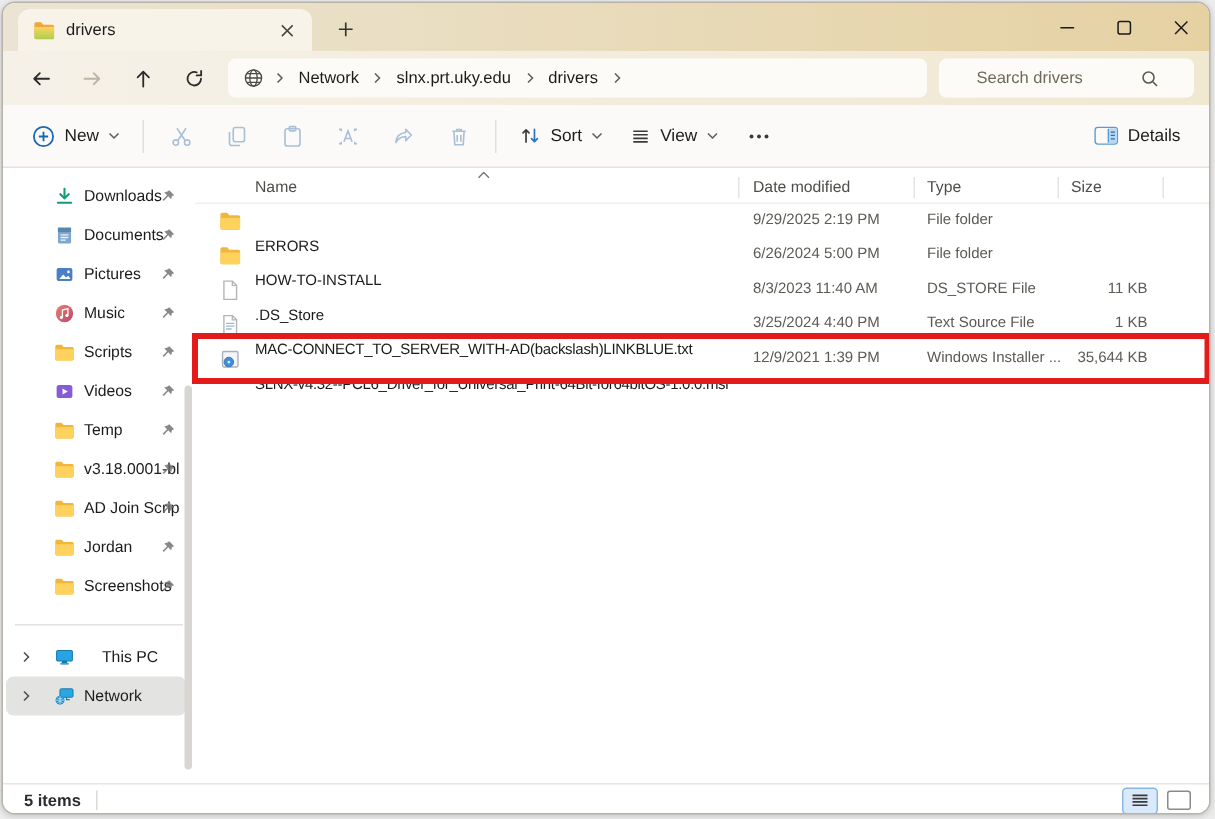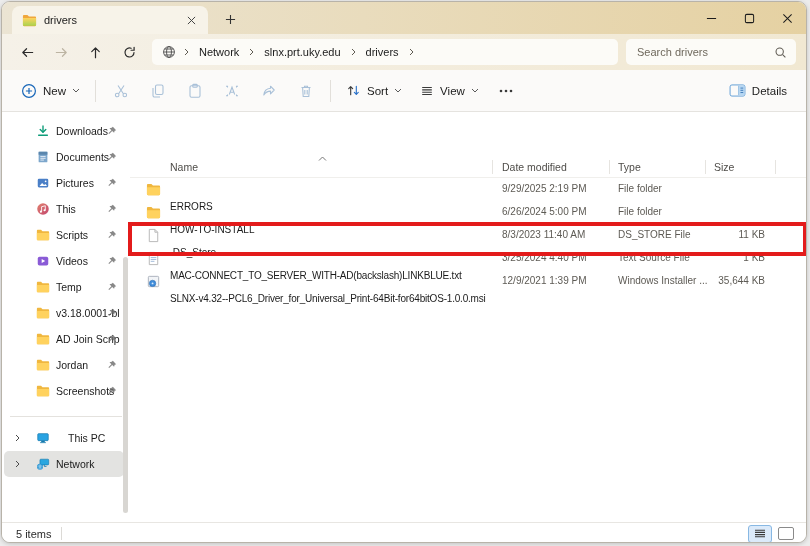--- a/index.html
+++ b/index.html
@@ -13,21 +13,21 @@
   .tab-close { margin-left:auto; width:17px; height:17px; display:flex; align-items:center; justify-content:center; border-radius:3px; }
   .newtab { width:26px; height:26px; margin:0 0 2px 9px; display:flex; align-items:center; justify-content:center; border-radius:4px; }
   .win-controls { position:absolute; right:0; top:0; height:32px; display:flex; }
   .wc-btn { width:38px; height:32px; display:flex; align-items:center; justify-content:center; }
 
   
   .addressbar { height:36px; background:linear-gradient(90deg,#f5f1e8,#f1e8d2); display:flex; align-items:center; padding:0 10px 0 8px; }
   .nav-btn { width:34px; height:28px; display:flex; align-items:center; justify-content:center; border-radius:4px; flex:none; }
   .breadcrumb { height:26px; flex:1; margin-left:6px; background:#fcfbf7; border-radius:5px; display:flex; align-items:center; padding:0 10px; gap:8px; font-size:11px; color:#1b1b1b; min-width:0; }
   .crumb { padding:2px 2px; border-radius:3px; white-space:nowrap; }
-  .searchbox { width:170px; height:26px; margin-left:8px; background:#fcfbf7; border-radius:5px; display:flex; align-items:center; padding:0 9px; flex:none; }
+  .searchbox { width:170px; height:26px; margin-left:8px; background:#fcfbf7; border-radius:5px; display:flex; align-items:center; padding:0 23px; flex:none; }
   .searchbox input { border:0; outline:0; background:transparent; flex:1; font:inherit; font-size:11px; color:#3c3a34; min-width:0; }
   .searchbox input::placeholder { color:#6f695d; }
 
   
   .toolbar { height:42px; background:#fbfaf9; border-bottom:1px solid #e5e3df; display:flex; align-items:center; padding:0 10px; }
   .tb-btn { display:flex; align-items:center; gap:6px; padding:0 9px; height:30px; border-radius:5px; font-size:11.5px; color:#1b1b1b; }
   .tb-icon-btn { width:37px; height:30px; display:flex; align-items:center; justify-content:center; border-radius:5px; }
   .tb-sep { width:1px; height:22px; background:#e2dfda; margin:0 6px; flex:none; }
   .tb-right { margin-left:auto; display:flex; align-items:center; }
 
@@ -37,39 +37,39 @@
   .sidebar { width:128px; padding-top:6px; position:relative; font-size:10.5px; color:#1b1b1b; flex:none; }
   .side-item { height:26px; margin:0 6px 0 2px; padding-left:30px; display:flex; align-items:center; gap:7px; border-radius:5px; position:relative; }
   .side-item.selected { background:#e3e3e1; }
   .side-label { overflow:hidden; white-space:nowrap; max-width:68px; }
   .pin { position:absolute; right:7px; top:8px; opacity:.8; }
   .tree-chev { position:absolute; left:11px; top:9px; display:flex; }
   .side-divider { border-top:1px solid #e4e2de; margin:12px 8px 8px 8px; }
   .side-scrollbar { position:absolute; right:2px; top:145px; width:5px; height:256px; background:#d8d6d2; border-radius:3px; }
 
   .filelist { flex:1; position:relative; font-size:10px; color:#1b1b1b; padding-top:2px; min-width:0; }
-  .fl-header { position:relative; height:22px; font-size:10.5px; color:#4f4d49; border-bottom:1px solid #f0efec;margin-top:42px; }
+  .fl-header { position:relative; height:22px; font-size:10.5px; color:#4f4d49; border-bottom:1px solid #f0efec; }
   .hc { position:absolute; top:5px; }
   .hc-name { left:40px; } .hc-date { left:372px; } .hc-type { left:488px; } .hc-size { left:584px; }
   .col-div { position:absolute; top:4px; width:1px; height:14px; background:#e6e4e0; }
   .cd1 { left:362px; } .cd2 { left:479px; } .cd3 { left:575px; } .cd4 { left:645px; }
   .sort-caret { position:absolute; left:188px; top:0; }
   .fl-row { position:relative; height:23px; }
   .fr-icon { position:absolute; left:16px; top:4px; }
   .fr-name { position:absolute; left:40px; top:5px; white-space:nowrap;margin-top:18px; }
   .fr-name.tight { letter-spacing:-0.2px; }
   .fr-date { position:absolute; left:372px; top:5px; color:#5d5a54; }
   .fr-type { position:absolute; left:488px; top:5px; color:#5d5a54; }
   .fr-size { position:absolute; left:540px; top:5px; width:95px; text-align:right; color:#5d5a54; }
 
   
   .annotation-box { position:absolute; left:126px; top:220px; width:679px; height:34px; border:4px solid #e31b1b; z-index:40; pointer-events:none; }
 
   
-  .statusbar { height:22px; border-top:1px solid #e8e6e2; display:flex; align-items:center; padding:0 12px 0 14px; font-size:11px; color:#2b2b2b; background:#fff; }
+  .statusbar { height:22px; border-top:1px solid #e8e6e2; display:flex; align-items:center; padding:0 12px 0 14px; font-size:11px; color:#2b2b2b; background:#fff;font-weight:bold; }
   .status-sep { width:1px; height:13px; background:#dcdad6; margin-left:10px; }
   .view-toggles { margin-left:auto; display:flex; align-items:center; gap:6px; }
   .vt-details { width:24px; height:18px; background:#dbeafa; border:1px solid #88b8e3; border-radius:3px; display:flex; align-items:center; justify-content:center; }
   .vt-icons { width:16px; height:13px; border:1px solid #8a8a8a; border-radius:2px; background:#fff; }
 
   svg { display:block; }
 </style>
 </head>
 <body>
 
@@ -345,21 +345,21 @@
                   <stop offset="0" stop-color="#e2826f"></stop>
                   <stop offset="1" stop-color="#c2466e"></stop>
                 </linearGradient>
               </defs>
               <circle cx="8" cy="8" r="6.6" fill="url(#mu)"></circle>
               <path d="M6.4 11V5.4l4.2-1.1v5.2" fill="none" stroke="#fff" stroke-width="1"></path>
               <circle cx="5.6" cy="11" r="1.2" fill="#fff"></circle>
               <circle cx="9.8" cy="9.5" r="1.2" fill="#fff"></circle>
             </svg>
         </span>
-        <span class="side-label" style="margin-left:22px;">This</span>
+        <span class="side-label" style="margin-left:22px;">Music</span>
         <span class="pin">
             <svg width="10" height="10" viewBox="0 0 12 12">
               <path d="M7 1l4 4-1.8.6-.7 2.6-2.3-2.3-3.6 3.6-.9-.9 3.6-3.6L3 2.7l2.6-.7z" fill="#6b6b6b"></path>
             </svg>
           </span>
       </div>
 
       <div class="side-item">
         <span style="position:absolute;left:32px;top:6px;">
           <svg width="14" height="14" viewBox="0 0 16 16">

